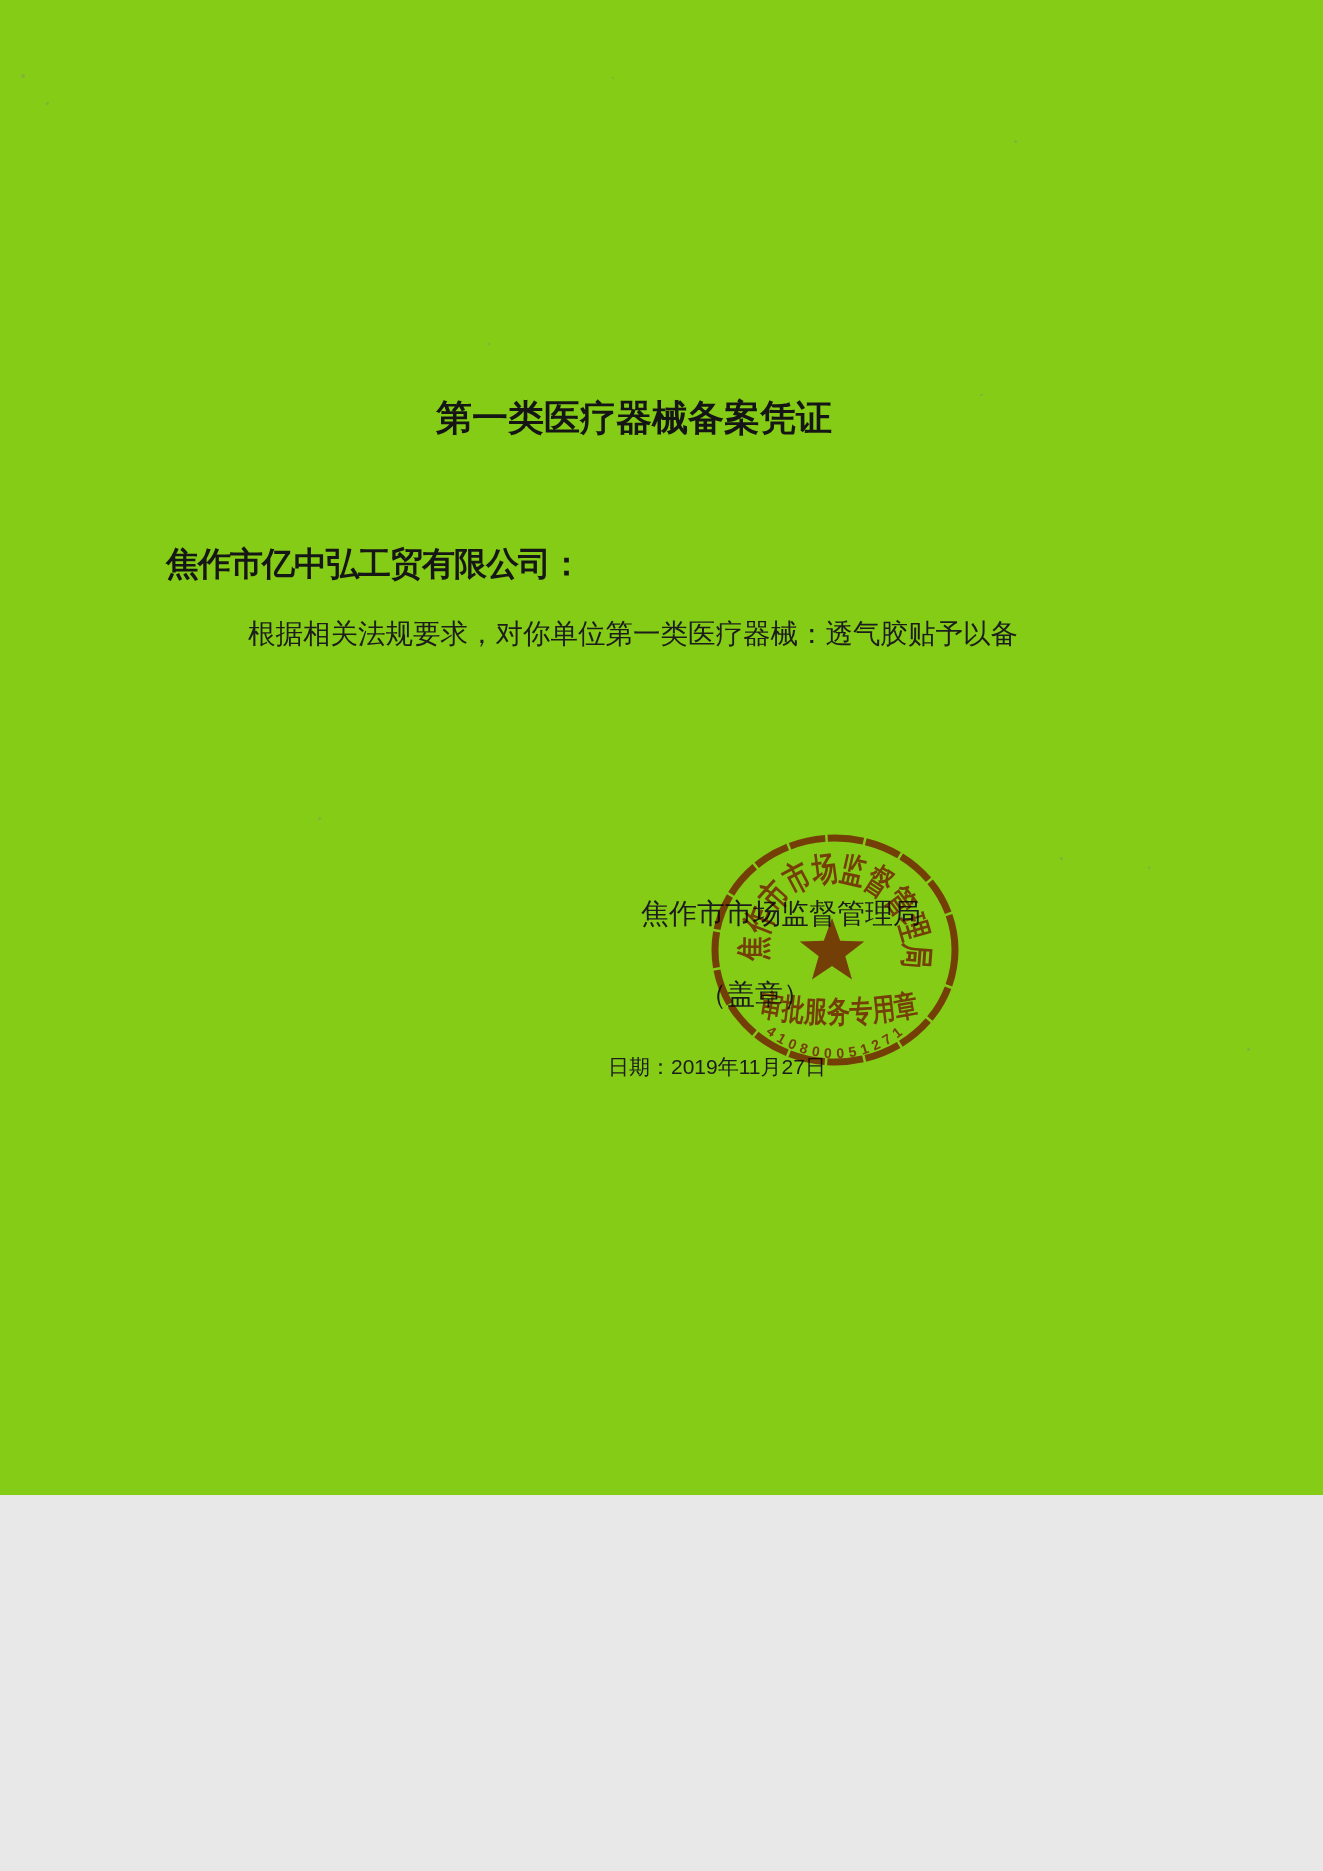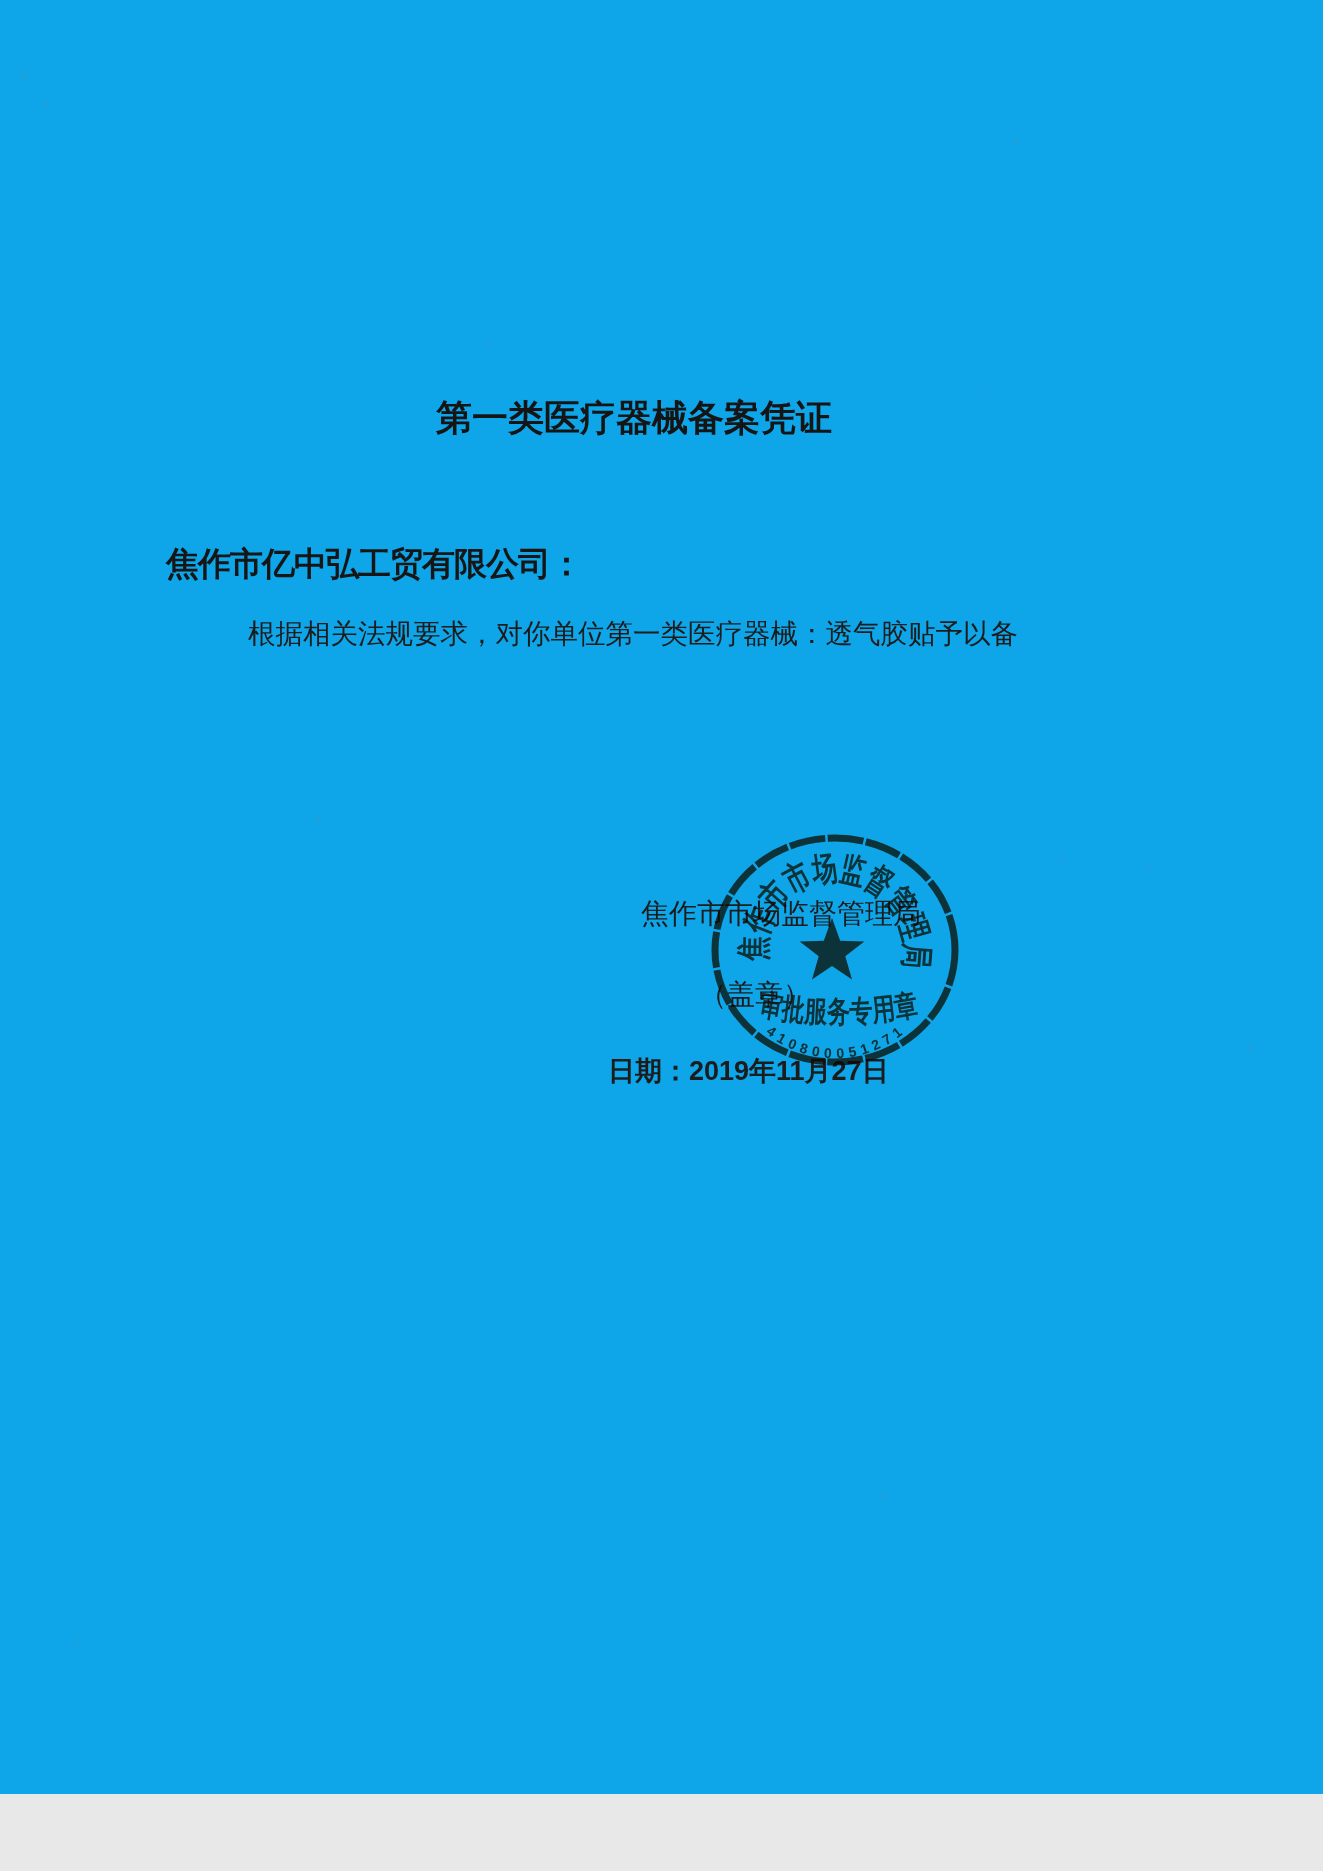--- a/index.html
+++ b/index.html
@@ -1,21 +1,21 @@
 <!DOCTYPE html>
 <html><head>
 <meta charset="utf-8">
 <style>
   html, body { margin: 0; padding: 0; background: #e8e8e8; }
   .page {
     position: relative;
     width: 1323px;
-    height: 1794px;
+    height: 1495px;
     margin: 0 auto;
-    background: #0ea5e9;
+    background: #84cc16;
     overflow: hidden;
     font-family: "Liberation Sans", sans-serif;
     color: #1f1f1f;
   }
   .abs { position: absolute; white-space: nowrap; }
   .doc-title {
     left: 436px; top: 394px;
     font-size: 36px;
     font-weight: 700;
     letter-spacing: 0px;
@@ -44,22 +44,22 @@
   }
   .seal-note {
     left: 699px; top: 976px;
     font-size: 28px;
     font-weight: 500;
     color: #1c1c1c;
     text-align: right;
   }
   .date-line {
     left: 608px; top: 1053px;
-    font-size: 27px;
-    font-weight: 700;
+    font-size: 21px;
+    font-weight: 400;
     color: #1c1c1c;
   }
   .stamp {
     position: absolute;
     left: 709px; top: 830px;
     width: 252px; height: 246px;
     mix-blend-mode: multiply;
     opacity: 0.9;
     pointer-events: none;
   }

